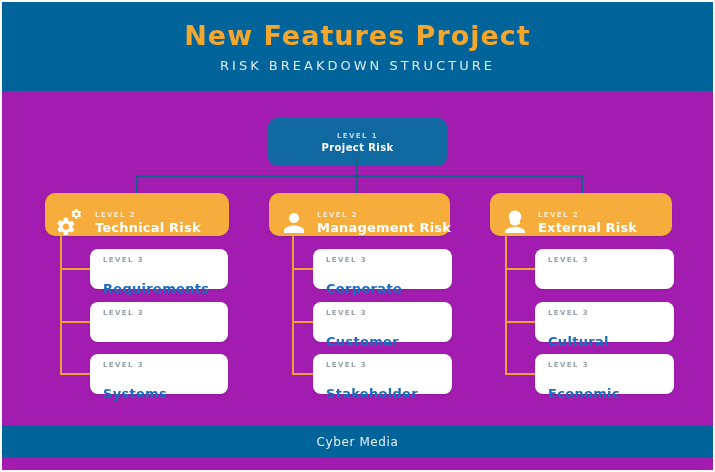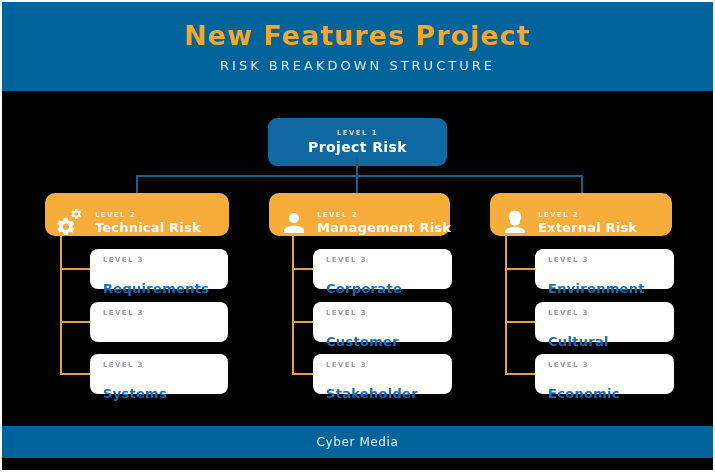--- a/index.html
+++ b/index.html
@@ -3,21 +3,21 @@
 <meta charset="utf-8">
 <style>
   * { margin:0; padding:0; box-sizing:border-box; }
   body {
     background:#e9e9e9;
     font-family:"DejaVu Sans","Liberation Sans",sans-serif;
     width:715px; height:472px; overflow:hidden;
   }
   .canvas {
     position:relative; width:715px; height:472px;
-    background:#000000;
+    background:#a21caf;
     border:2px solid #fdfdfd;
     outline:1px solid #2a2a2a;
   }
   
   .band-top {
     position:absolute; left:0; top:0; width:100%; height:89px;
     background:#00639a;
   }
   .band-bottom {
     position:absolute; left:0; top:424px; width:100%; height:32px;
@@ -40,21 +40,21 @@
   .root-box {
     position:absolute; left:266px; top:116px; width:179px; height:48px;
     background:#0f689f; border-radius:9px;
     display:flex; flex-direction:column; align-items:center; justify-content:center;
     gap:2px;
   }
   .lvl-label {
     font-size:7px; font-weight:bold; letter-spacing:1.4px;
     color:rgba(255,255,255,.72); text-transform:uppercase;
   }
-  .root-title { color:#fff; font-size:14px; font-weight:bold; letter-spacing:.4px; }
+  .root-title { color:#fff; font-size:10px; font-weight:bold; letter-spacing:.4px; }
 
   
   .dline { position:absolute; background:#155f8a; }
   .oline { position:absolute; background:#e9a23b; }
   .dl-v-root  { left:354px; top:156px; width:2px;  height:18px; }
   .dl-h       { left:134px; top:173px; width:447px; height:2px; }
   .dl-v-c0    { left:134px; top:173px; width:2px;  height:19px; }
   .dl-v-c1    { left:354px; top:173px; width:2px;  height:19px; }
   .dl-v-c2    { left:579px; top:173px; width:2px;  height:19px; }
 
@@ -189,21 +189,20 @@
     <div class="l3-label">LEVEL 3</div>
     <div class="l3-title">Customer</div>
   </div>
   <div class="l3-box c1 r2">
     <div class="l3-label">LEVEL 3</div>
     <div class="l3-title">Stakeholder</div>
   </div>
 
   <div class="l3-box c2 r0">
     <div class="l3-label">LEVEL 3</div>
-    <div class="l3-title">Environment</div>
   </div>
   <div class="l3-box c2 r1">
     <div class="l3-label">LEVEL 3</div>
     <div class="l3-title">Cultural</div>
   </div>
   <div class="l3-box c2 r2">
     <div class="l3-label">LEVEL 3</div>
     <div class="l3-title">Economic</div>
   </div>
 

